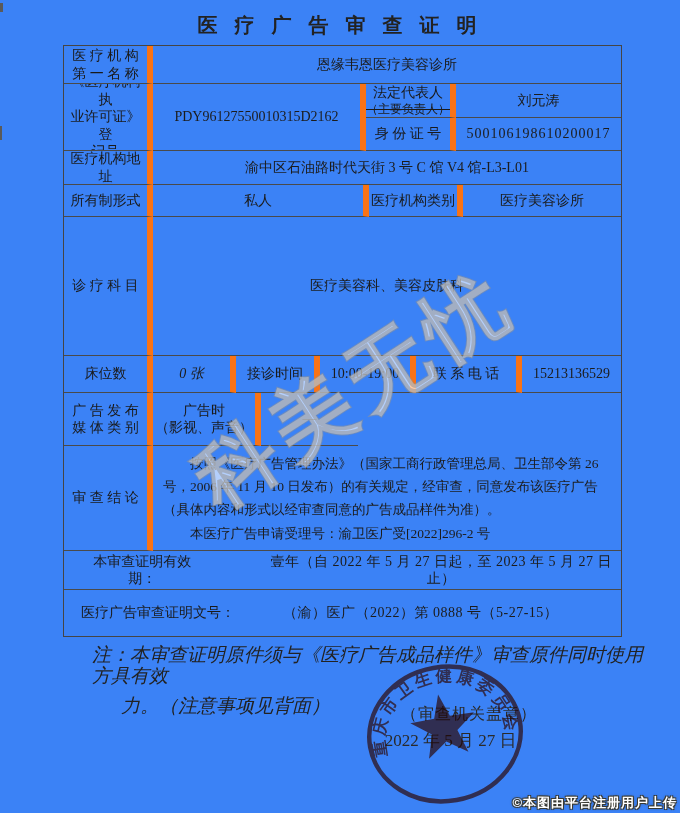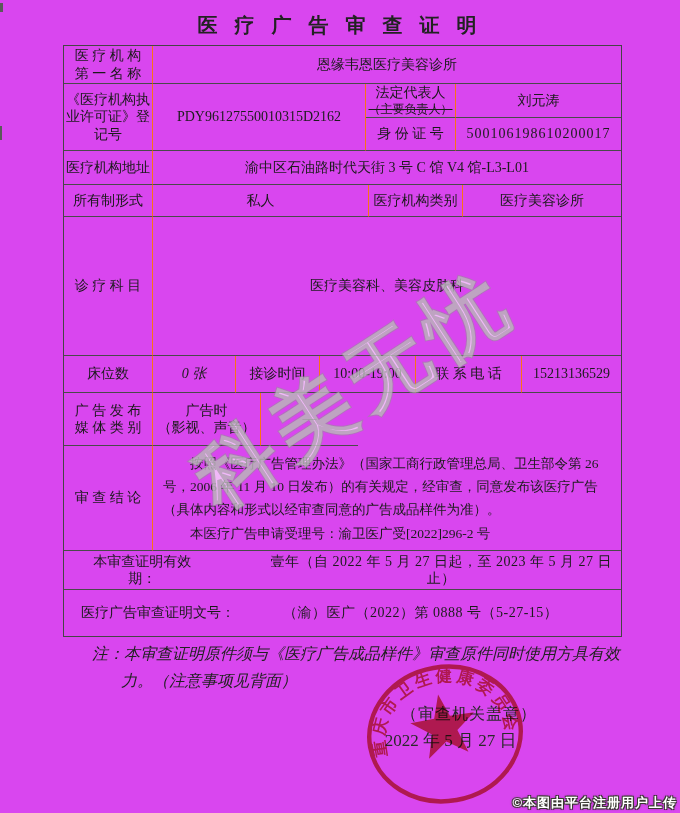--- a/index.html
+++ b/index.html
@@ -1,25 +1,25 @@
 <!DOCTYPE html>
 <html><head>
 <meta charset="utf-8">
 <style>
   html,body{margin:0;padding:0;}
   body{font-family:"Liberation Serif","DejaVu Serif",serif;color:#1c1c1c;background:#e9e9e7;}
-  .paper{position:relative;width:680px;height:813px;background:#d946ef;overflow:hidden;}
+  .paper{position:relative;width:680px;height:813px;background:#3b82f6;overflow:hidden;}
   .doc-title{position:absolute;top:12px;left:0;width:100%;text-align:center;
     font-size:20px;font-weight:bold;letter-spacing:6px;color:#222;}
   
   .cert-table{position:absolute;left:63px;top:45px;width:557px;height:590px;
     border:1.5px solid #454545;box-sizing:content-box;background:transparent;font-size:14px;}
   .row{display:flex;width:557px;}
   .c{display:flex;flex-direction:column;align-items:center;justify-content:center;
-     border-right:1px solid #f97316;border-bottom:1px solid #4a4a4a;box-sizing:border-box;
+     border-right:6px solid #f97316;border-bottom:1px solid #4a4a4a;box-sizing:border-box;
      text-align:center;line-height:1.25;overflow:hidden;}
   .c.last{border-right:none;}
   .rowlast .c{border-bottom:none;}
   .lab{color:#1a1a1a;}
   .r1{height:38px;} .r2{height:67px;} .r3{height:34px;} .r4{height:32px;}
   .r5{height:139px;} .r6{height:37px;} .r7{height:53px;} .r8{height:105px;}
   .r9{height:39px;} .r10{height:46px;}
   .w89{width:89px;} .w468{width:468px;} .w213{width:213px;}
   .w90{width:90px;} .w165{width:165px;} .w216{width:216px;} .w94{width:94px;} .w158{width:158px;}
   .w83{width:83px;font-style:italic;} .w84{width:84px;} .w96{width:96px;} .w106{width:106px;} .w99{width:99px;}
@@ -30,21 +30,21 @@
   .rep-sub{font-size:12px;text-decoration:line-through;margin-top:1px;}
   .conclusion{align-items:flex-start;justify-content:flex-start;text-align:left;
     padding:6px 10px 0 10px;font-size:13.5px;line-height:1.72;}
   .conclusion p{margin:0;text-indent:2em;}
   .inline-row{flex-direction:row;justify-content:flex-start;align-items:center;text-align:center;}
   .inline-row .flab{padding-left:17px;}
   .v9{margin-left:58px;letter-spacing:.5px;}
   .v10{margin-left:48px;letter-spacing:.5px;}
   .id-val{letter-spacing:1px;}
   
-  .note{position:absolute;left:92px;top:645px;width:565px;font-size:16px;
+  .note{position:absolute;left:92px;top:645px;width:565px;font-size:19px;
     font-style:italic;line-height:1.1;color:#222;}
   .note .nl2{padding-left:29px;margin-top:9px;}
   
   .seal-caption{position:absolute;left:384px;top:704px;width:170px;text-align:center;
     font-size:16px;letter-spacing:1px;color:#2a2a2a;z-index:4;}
   .seal-date{position:absolute;left:358px;top:729px;width:185px;text-align:center;
     font-size:17px;color:#2a2a2a;z-index:4;}
   .seal{position:absolute;left:357px;top:658px;width:176px;height:152px;z-index:7;
     transform:rotate(-10deg);opacity:.88;mix-blend-mode:multiply;pointer-events:none;}
   

